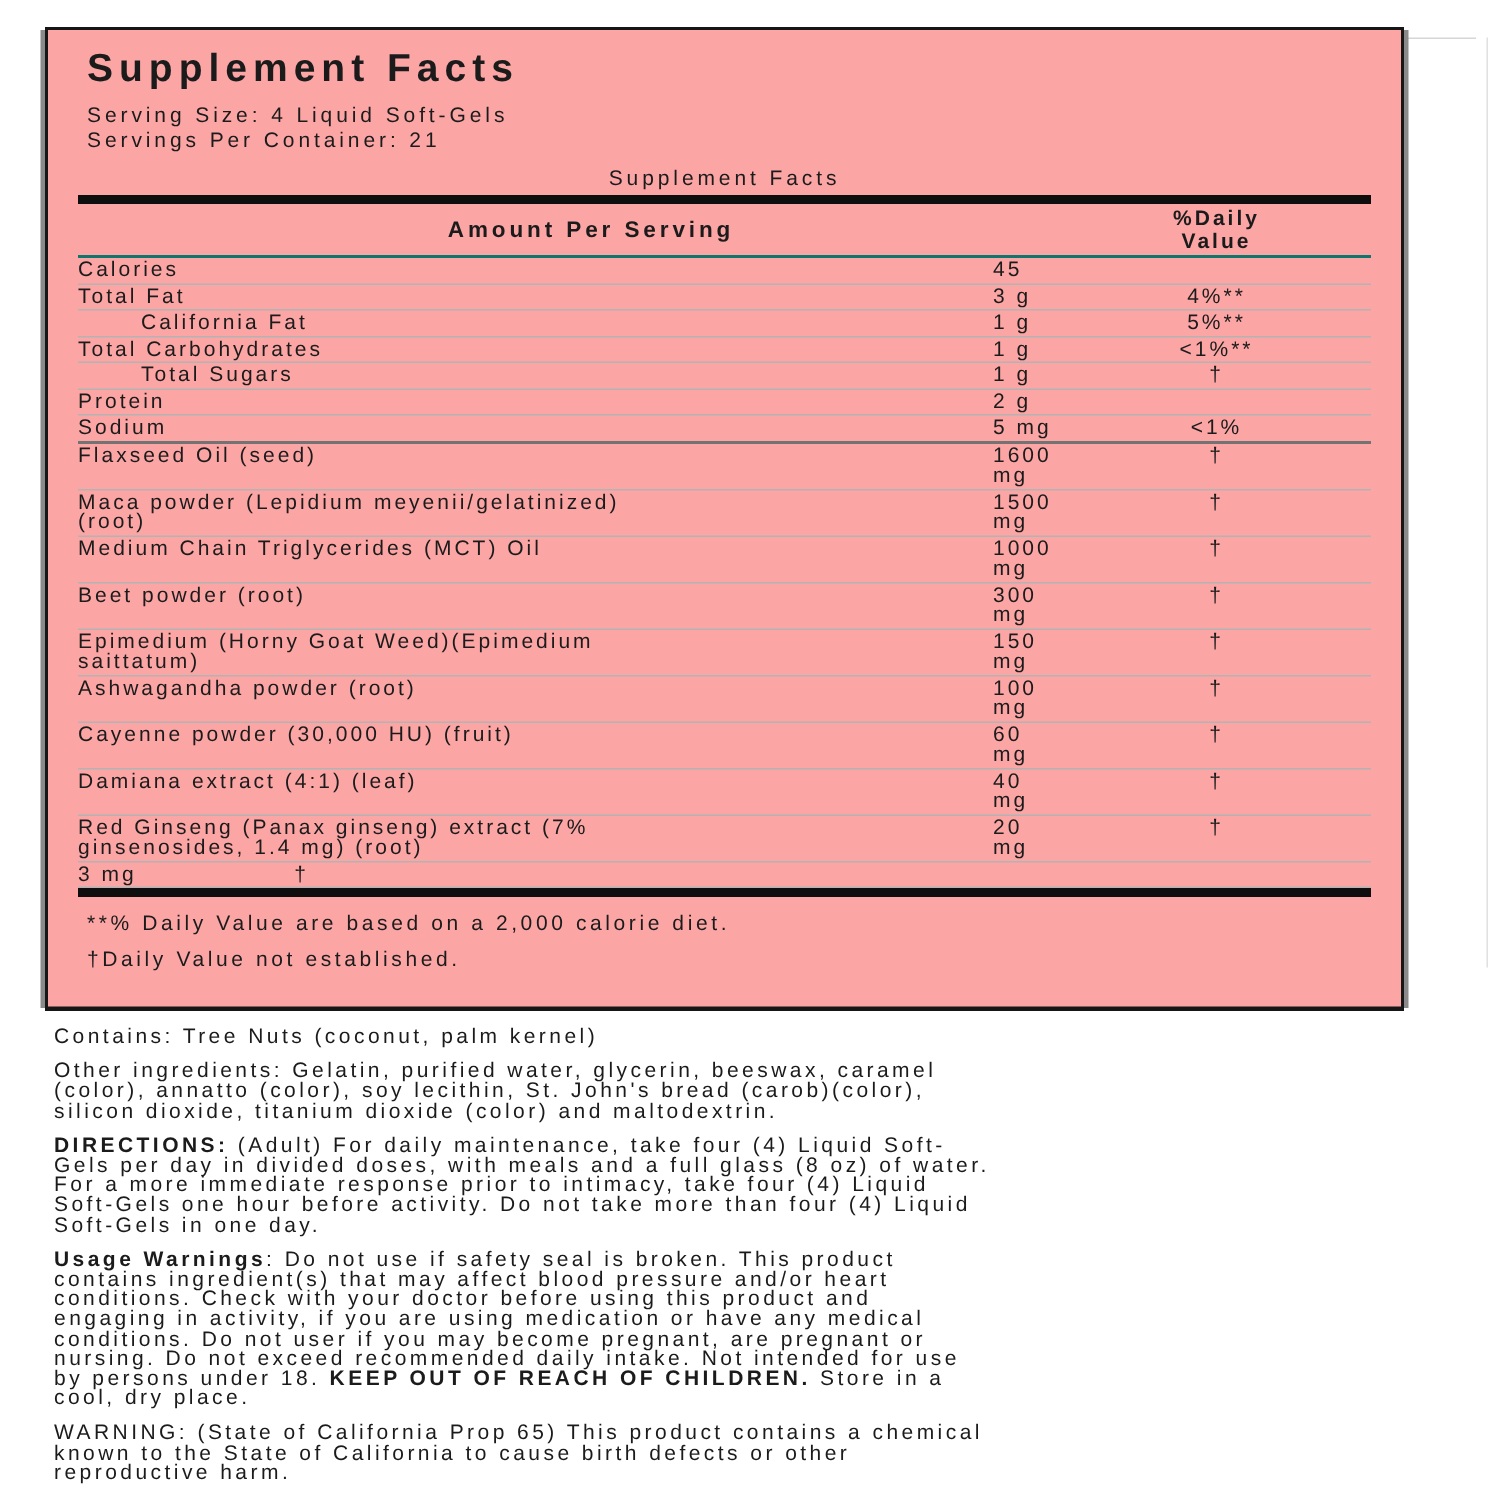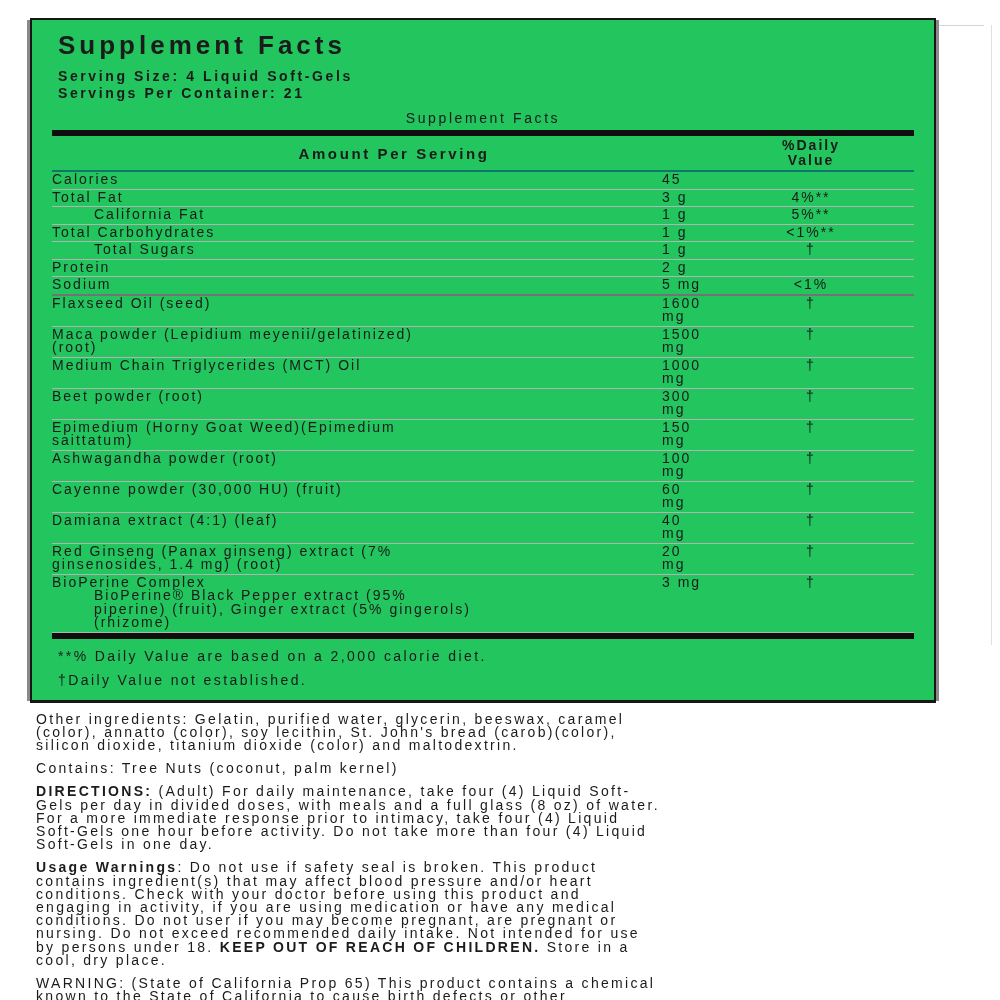--- a/index.html
+++ b/index.html
@@ -13,26 +13,26 @@
   
   .edge-top{position:absolute;left:38px;top:7px;width:946px;height:1px;background:#d6d6d6;}
   .edge-right{position:absolute;left:991px;top:7px;width:1px;height:620px;background:#e0e0e0;}
 
   
   .facts-box{
     position:relative;
     margin:18px 64px 0 30px;       
     border:2px solid #161616;
     border-bottom-width:3px;
-    background:#22c55e;
+    background:#fca5a5;
     box-shadow:-5px 0 0 -2px #8a8a8a, 5px 0 0 -2px #8a8a8a;
-    padding-bottom:4px;
+    padding-bottom:16px;
   }
   .f-title{font-size:26px;font-weight:bold;letter-spacing:4px;margin:10px 26px 7px;}
-  .f-serving{margin:0 26px;font-size:14px;line-height:17px;letter-spacing:2.6px;font-weight:bold;}
+  .f-serving{margin:0 26px;font-size:14px;line-height:17px;letter-spacing:2.6px;}
   .f-caption{text-align:center;font-size:14px;letter-spacing:2.6px;margin:8px 0 4px;}
 
   .t-wrap{margin:0 20px;}
   .bar{height:6px;background:#0e0e0e;}
   .hdr-row{display:flex;align-items:center;border-bottom:2px solid #0f766e;padding:2px 0;}
   .hdr-amt{flex:1;text-align:center;font-weight:bold;font-size:15px;letter-spacing:2.6px;}
   .hdr-dv{width:150px;padding-right:28px;text-align:center;font-weight:bold;
           font-size:14px;line-height:15px;letter-spacing:2px;white-space:pre-line;}
 
   .frow{display:flex;align-items:flex-start;border-bottom:1px solid #b3b3b3;
@@ -193,44 +193,38 @@
           <div class="frow">
             <div class="c-name">
               <div class="pre">Red Ginseng (Panax ginseng) extract (7%
 ginsenosides, 1.4 mg) (root)</div>
             </div>
             <div class="c-amt pre">20
 mg</div>
             <div class="c-dv">†</div>
           </div>
           <div class="frow">
-            <div class="c-name">
-              <div class="pre">BioPerine Complex</div>
-              <div class="pre sub">BioPerine® Black Pepper extract (95%
-piperine) (fruit), Ginger extract (5% gingerols)
-(rhizome)</div>
-            </div>
             <div class="c-amt pre">3 mg</div>
             <div class="c-dv">†</div>
           </div>
         </div>
       <div class="bar"></div>
     </div>
 
     <div class="footnotes">
       <div class="fn">**% Daily Value are based on a 2,000 calorie diet.</div>
       <div class="fn">†Daily Value not established.</div>
     </div>
   </div>
 
   <div class="below">
+    <p class="gap"><span class="pre">Contains: Tree Nuts (coconut, palm kernel)</span></p>
     <p class="gap"><span class="pre">Other ingredients: Gelatin, purified water, glycerin, beeswax, caramel
 (color), annatto (color), soy lecithin, St. John's bread (carob)(color),
 silicon dioxide, titanium dioxide (color) and maltodextrin.</span></p>
-    <p class="gap"><span class="pre">Contains: Tree Nuts (coconut, palm kernel)</span></p>
     <p class="gap"><b>DIRECTIONS: </b><span class="pre">(Adult) For daily maintenance, take four (4) Liquid Soft-
 Gels per day in divided doses, with meals and a full glass (8 oz) of water.
 For a more immediate response prior to intimacy, take four (4) Liquid
 Soft-Gels one hour before activity. Do not take more than four (4) Liquid
 Soft-Gels in one day.</span></p>
     <p class="gap"><b>Usage Warnings</b><span class="pre">: Do not use if safety seal is broken. This product
 contains ingredient(s) that may affect blood pressure and/or heart
 conditions. Check with your doctor before using this product and
 engaging in activity, if you are using medication or have any medical
 conditions. Do not user if you may become pregnant, are pregnant or

